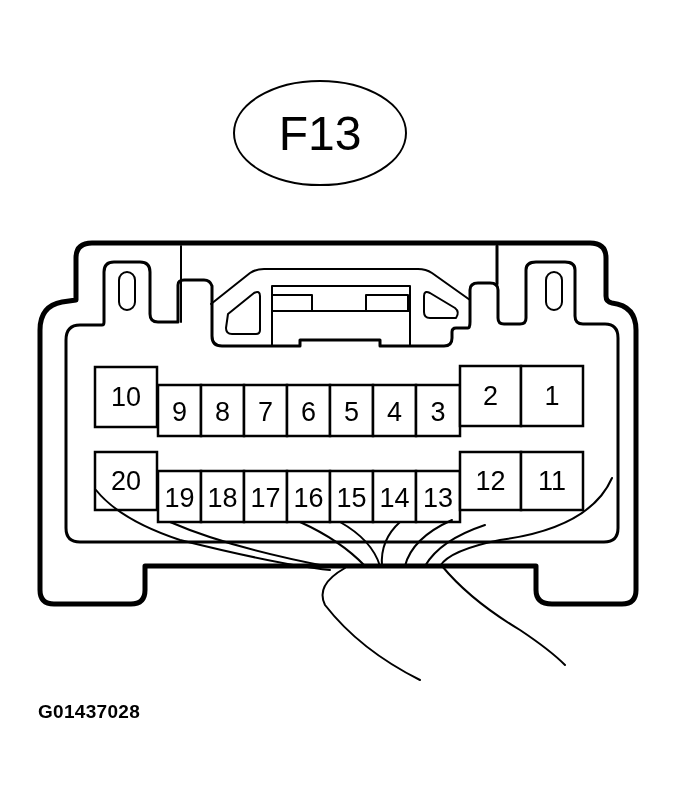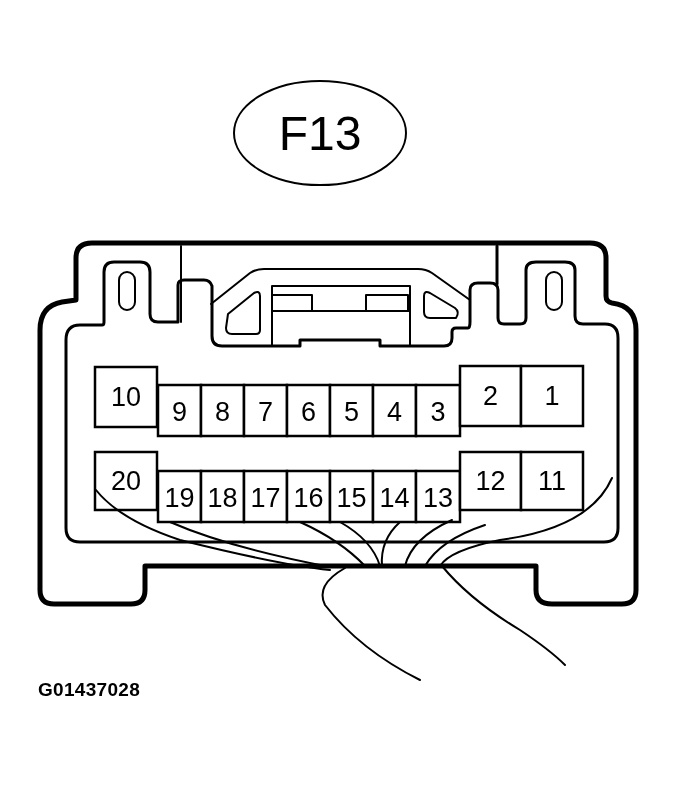--- a/index.html
+++ b/index.html
@@ -5,21 +5,21 @@
     html, body { margin: 0; padding: 0; background: #ffffff; }
     body { width: 679px; height: 800px; position: relative; overflow: hidden; font-family: "Liberation Sans", sans-serif; }
     #diagram { position: absolute; left: 0; top: 0; width: 679px; height: 800px; }
     .stroke { fill: none; stroke: #000; stroke-linejoin: round; stroke-linecap: round; }
     .thick { stroke-width: 5; }
     .med { stroke-width: 3; }
     .thin { stroke-width: 2; }
     .cell { fill: #fff; stroke: #000; stroke-width: 2.5; }
     .pin-label { font-family: "Liberation Sans", sans-serif; font-size: 27px; fill: #000; text-anchor: middle; dominant-baseline: central; }
     .title-text { font-family: "Liberation Sans", sans-serif; font-size: 48px; fill: #000; text-anchor: middle; dominant-baseline: central; }
-    .fig-id { position: absolute; left: 38px; top: 679px; font-family: "Liberation Sans", sans-serif; font-weight: bold; font-size: 19px; color: #000; letter-spacing: 0.3px; }
+    .fig-id { position: absolute; left: 38px; top: 701px; font-family: "Liberation Sans", sans-serif; font-weight: bold; font-size: 19px; color: #000; letter-spacing: 0.3px; }
   </style>
 </head>
 <body>
 
 <svg id="diagram" viewBox="0 0 679 800" xmlns="http://www.w3.org/2000/svg">
 
   <g>
     <ellipse cx="320" cy="133" rx="86" ry="52" class="stroke thin"></ellipse>
     <text x="320" y="133" class="title-text">F13</text>
   </g>

